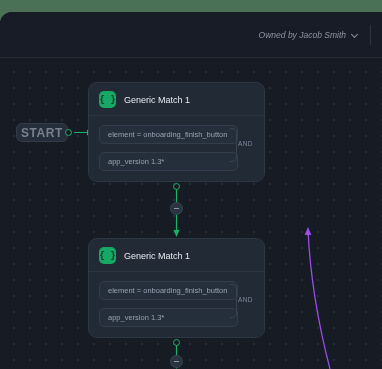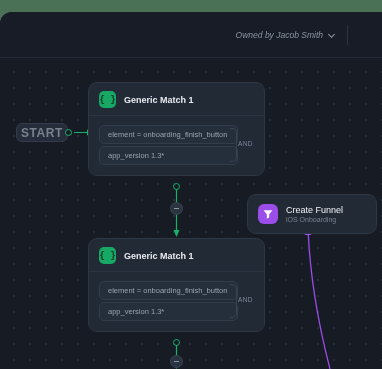--- a/index.html
+++ b/index.html
@@ -36,21 +36,21 @@
   .topbar {
     position: absolute;
     left: 0; top: 0;
     width: 382px;
     height: 46px;
     background: #181c26;
     border-bottom: 1px solid #242a36;
     display: flex;
     align-items: center;
     justify-content: flex-end;
-    padding-right: 23px;
+    padding-right: 0;
   }
 
   .owner {
     display: flex;
     align-items: center;
     gap: 5px;
     color: #8b94a3;
     font-size: 8.5px;
     font-style: italic;
     white-space: nowrap;
@@ -183,35 +183,35 @@
     font-family: "Liberation Mono", monospace;
     display: flex;
     align-items: center;
     justify-content: center;
     flex: 0 0 auto;
   }
 
   .node-title {
     color: #e7ebf0;
     font-size: 9px;
-    font-weight: bold;
+    font-weight: normal;
     white-space: nowrap;
   }
 
   .node-body {
     position: relative;
     padding: 9px 10px 10px 10px;
     background: #222a36;
   }
 
   .cond-list {
     width: 139px;
     display: flex;
     flex-direction: column;
-    gap: 2px;
+    gap: 8px;
   }
 
   .cond {
     height: 19px;
     background: #252e3b;
     border: 1px solid #333c4b;
     border-radius: 5px;
     display: flex;
     align-items: center;
     padding: 0 8px;
@@ -367,27 +367,16 @@
           <div class="and-group">
             <div class="and-bracket"></div>
             <div class="and-label">AND</div>
           </div>
         </div>
       </div>
       <div class="port" style="left:173px; top:281px;"></div>
 
       <div class="edge-btn" style="left:170px; top:297px;"></div>
 
-      <div class="funnel-node">
-        <span class="funnel-icon">
-          <svg width="12" height="12" viewBox="0 0 16 16" aria-hidden="true">
-            <path d="M2 3 h12 l-4.4 5.2 v4.4 l-3.2 1.6 v-6 z" fill="#ffffff" opacity="0.95"></path>
-          </svg>
-        </span>
-        <span class="funnel-texts">
-          <span class="funnel-title">Create Funnel</span>
-          <span class="funnel-sub">iOS Onboarding</span>
-        </span>
-      </div>
 
     </div>
   </div>
 </div>
 
 </body></html>

